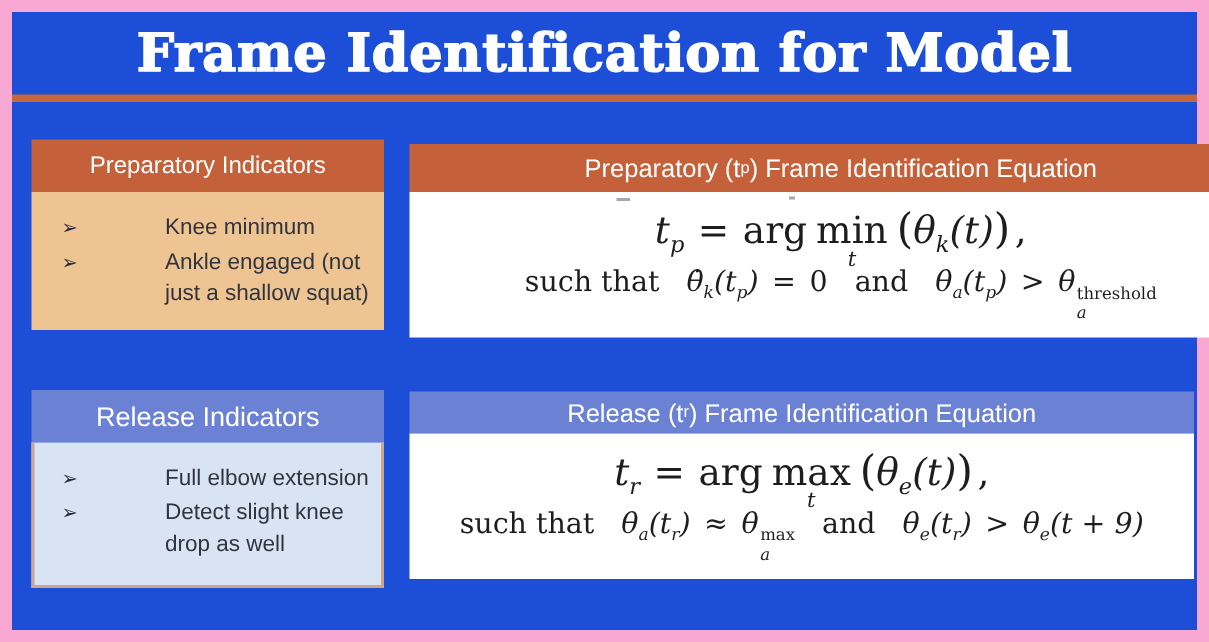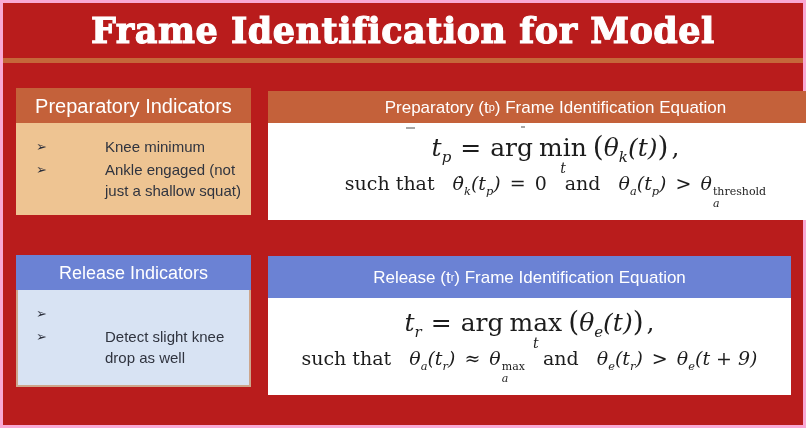--- a/index.html
+++ b/index.html
@@ -1,21 +1,21 @@
 <!DOCTYPE html>
 <html><head>
 <meta charset="utf-8">
 <style>
   html,body{margin:0;padding:0;background:#141d33;}
   body{width:806px;height:428px;overflow:hidden;font-family:"Liberation Sans",sans-serif;}
   *{box-sizing:border-box;}
 
   .slide{
     position:relative;width:806px;height:428px;
-    background:#b91c1c;border:3px solid #f9a8d4;
+    background:#1d4ed8;border:8px solid #f9a8d4;
   }
 
   
   .title-band{
     position:absolute;top:0;left:0;width:100%;height:55px;
     display:flex;align-items:center;justify-content:center;
   }
   .title-text{
     font-family:"DejaVu Serif","Liberation Serif",serif;
     font-weight:bold;font-size:35px;color:#ffffff;
@@ -30,21 +30,21 @@
   .card{position:absolute;}
   .card-header{
     display:flex;align-items:center;justify-content:center;
     color:#ffffff;font-size:17px;line-height:1;white-space:nowrap;
   }
   .card-header sub{font-size:11px;font-style:normal;}
   .hdr-orange{background:#c4613a;}
   .hdr-blue{background:#6b82d4;}
 
   #card-prep-ind{left:13px;top:85px;width:235px;}
-  #card-prep-ind .card-header{height:35px;font-size:20px;}
+  #card-prep-ind .card-header{height:35px;font-size:16px;}
   #card-prep-ind .card-body{background:#eec492;height:92px;padding:13px 8px 0 20px;}
 
   #card-rel-ind{left:13px;top:252px;width:235px;}
   #card-rel-ind .card-header{height:35px;font-size:18px;}
   #card-rel-ind .card-body{
     background:#d8e3f3;height:97px;padding:13px 8px 0 18px;
     border:2px solid #cda68c;border-top:none;
   }
 
   .bullet-list{list-style:none;margin:0;padding:0;}
@@ -53,21 +53,21 @@
     font-size:15px;line-height:21px;color:#30343f;margin-bottom:2px;
   }
   .bullet-glyph{
     flex:0 0 14px;margin-right:23px;font-size:13px;line-height:21px;color:#2a2e3a;
   }
   .bullet-text{flex:1;margin-left:32px;}
 
   #card-prep-eq{left:265px;top:88px;width:575px;}
   #card-rel-eq{left:265px;top:253px;width:523px;}
   #card-prep-eq .card-header{height:32px;}
-  #card-rel-eq .card-header{height:42px;}
+  #card-rel-eq .card-header{height:28px;}
   .eq-body{
     position:relative;background:#ffffff;height:97px;
     display:flex;flex-direction:column;align-items:center;justify-content:center;
     gap:7px;padding-top:0;
   }
 
   
   .artifact{position:absolute;background:#8a8a8a;height:2px;opacity:.75;}
   .artifact.a1{top:4px;left:138px;width:9px;}
   .artifact.a2{top:3px;left:253px;width:4px;}
@@ -142,20 +142,21 @@
       </div>
     </div>
   </div>
 
   <div class="card" id="card-rel-ind">
     <div class="card-header hdr-blue">Release Indicators</div>
     <div class="card-body">
       <ul class="bullet-list">
         <li class="bullet-item">
           <span class="bullet-glyph">➢</span>
+          <span class="bullet-text">Full elbow extension</span>
         </li>
         <li class="bullet-item">
           <span class="bullet-glyph">➢</span>
           <span class="bullet-text">Detect slight knee drop as well</span>
         </li>
       </ul>
     </div>
   </div>
 
   <div class="card" id="card-rel-eq">

